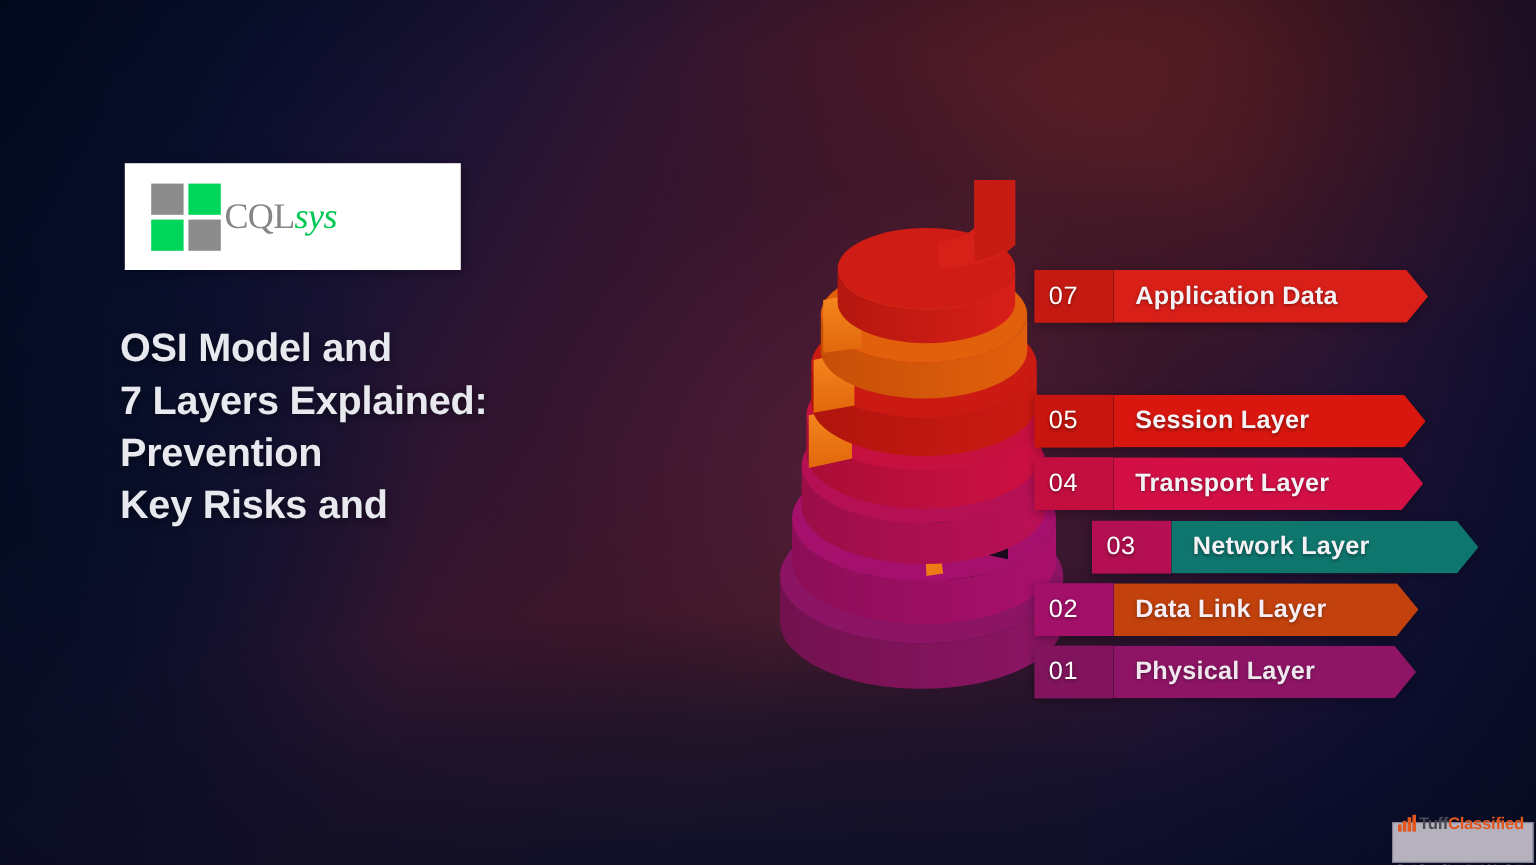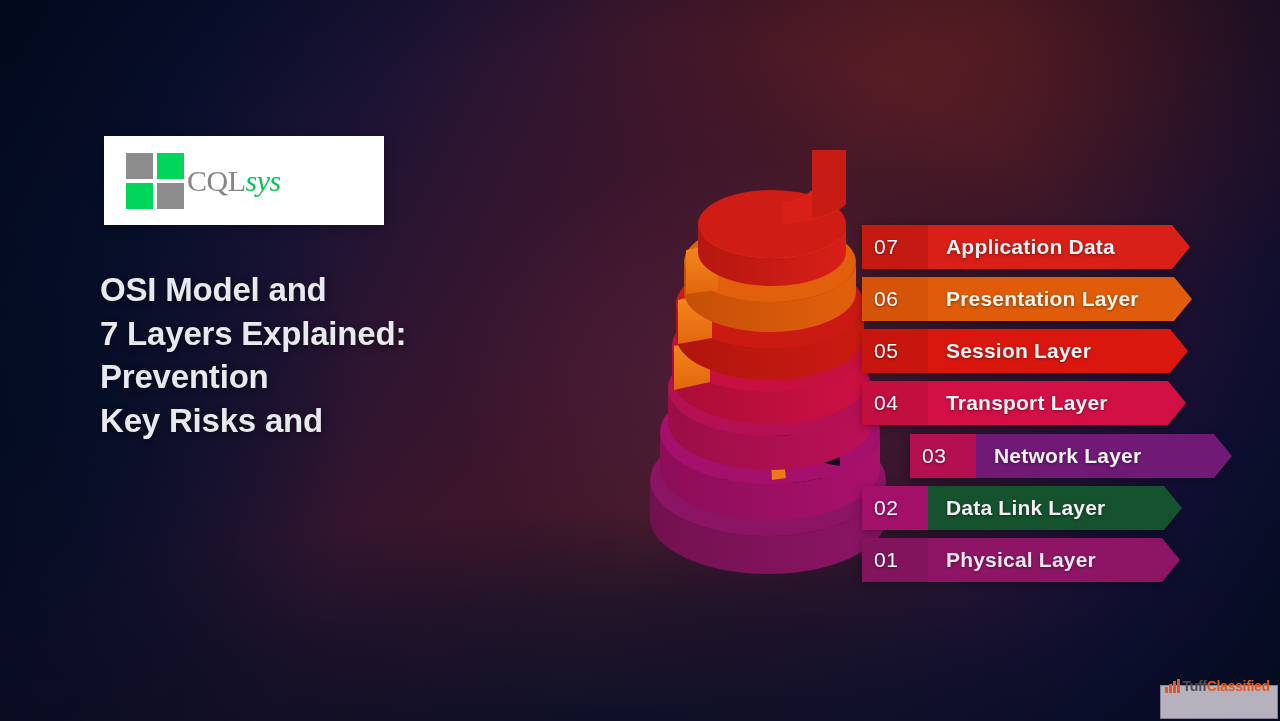--- a/index.html
+++ b/index.html
@@ -280,39 +280,35 @@
       <path d="M162 74 a74 34 0 0 0 64 -20 l0 -54 q-10 -6 -34 0 l0 40 a50 22 0 0 1 -30 12 z" fill="#d62018"></path>
       <path d="M192 0 l34 0 l0 54 q-14 10 -34 14 z" fill="#c71c14"></path>
     </svg>
   </div>
 
   <div id="layer-list">
       <div class="layer-row" style="top: 0px;">
         <div class="layer-num-cell" style="background: rgb(197, 26, 18);">07</div>
         <div class="layer-label-cell" style="background: rgb(216, 31, 24); width: 262px; color: rgb(244, 242, 244);">Application Data</div>
       </div>
-      <div class="layer-row" style="top: 52px;">
-        <div class="layer-num-cell" style="background: rgb(214, 84, 10);">06</div>
-        <div class="layer-label-cell" style="background: rgb(223, 92, 11); width: 264px; color: rgb(251, 244, 232);">Presentation Layer</div>
-      </div>
       <div class="layer-row" style="top: 104px;">
         <div class="layer-num-cell" style="background: rgb(200, 21, 14);">05</div>
         <div class="layer-label-cell" style="background: rgb(217, 23, 15); width: 260px; color: rgb(244, 242, 244);">Session Layer</div>
       </div>
       <div class="layer-row" style="top: 156px;">
         <div class="layer-num-cell" style="background: rgb(195, 14, 64);">04</div>
         <div class="layer-label-cell" style="background: rgb(210, 16, 70); width: 258px; color: rgb(244, 242, 244);">Transport Layer</div>
       </div>
       <div class="layer-row" style="top: 209px; padding-left: 48px;">
         <div class="layer-num-cell" style="background: rgb(180, 16, 81);">03</div>
-        <div class="layer-label-cell" style="background: #701a75; width: 256px; color: rgb(244, 242, 244);">Network Layer</div>
+        <div class="layer-label-cell" style="background: #0f766e; width: 256px; color: rgb(244, 242, 244);">Network Layer</div>
       </div>
       <div class="layer-row" style="top: 261px;">
         <div class="layer-num-cell" style="background: rgb(162, 16, 106);">02</div>
-        <div class="layer-label-cell" style="background: #14532d; width: 254px; color: rgb(247, 238, 245);">Data Link Layer</div>
+        <div class="layer-label-cell" style="background: #c2410c; width: 254px; color: rgb(247, 238, 245);">Data Link Layer</div>
       </div>
       <div class="layer-row" style="top: 313px;">
         <div class="layer-num-cell" style="background: rgb(129, 20, 92);">01</div>
         <div class="layer-label-cell" style="background: rgb(142, 21, 101); width: 252px; color: rgb(239, 230, 238);">Physical Layer</div>
       </div>
     </div>
 
   <div id="watermark">
     <div id="wm-top">
       <span id="wm-bars">

